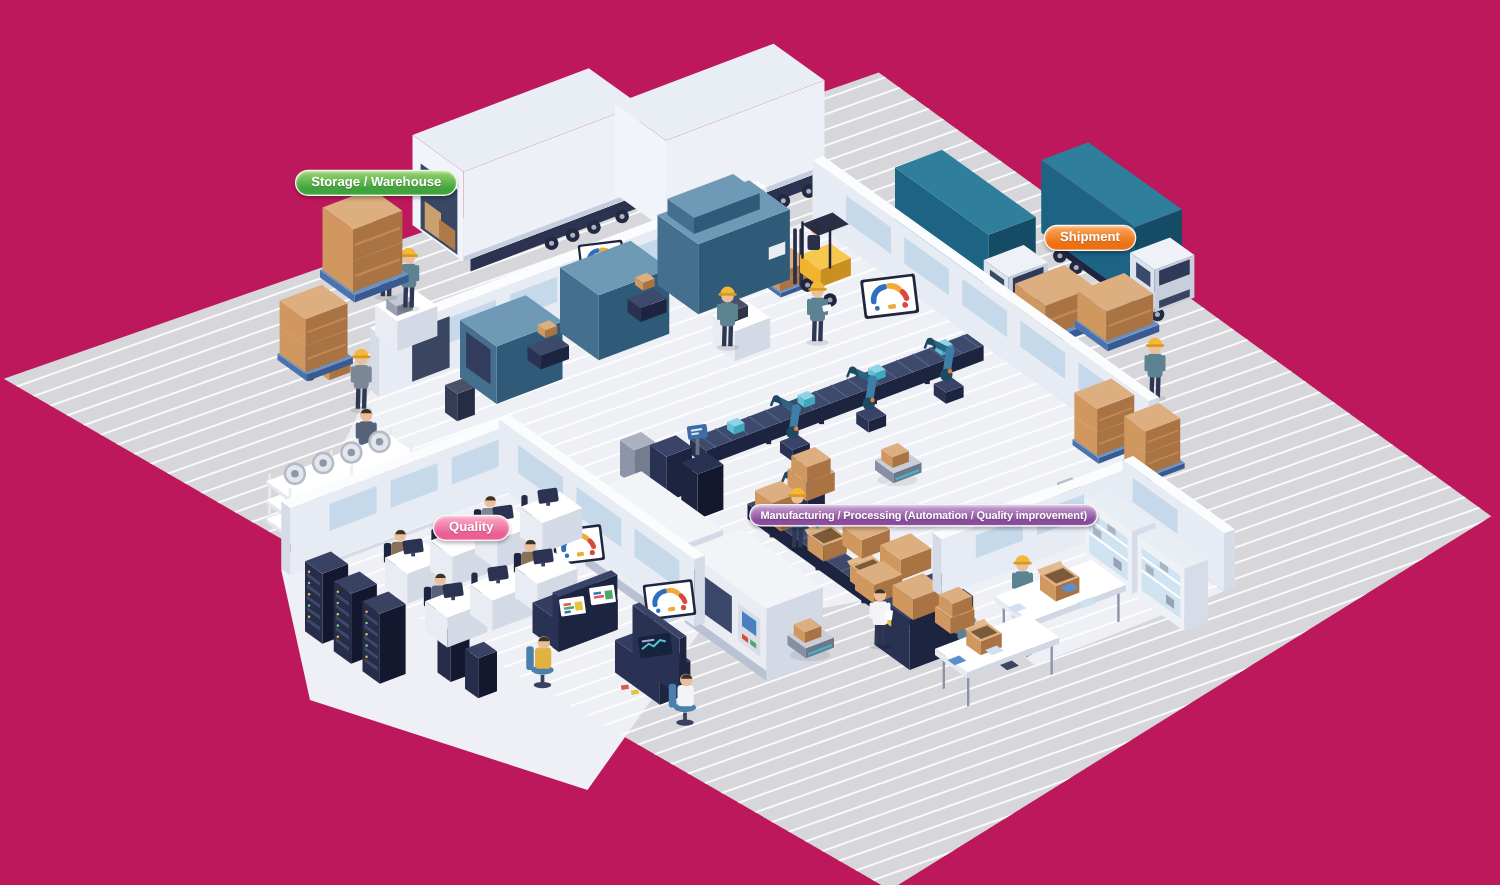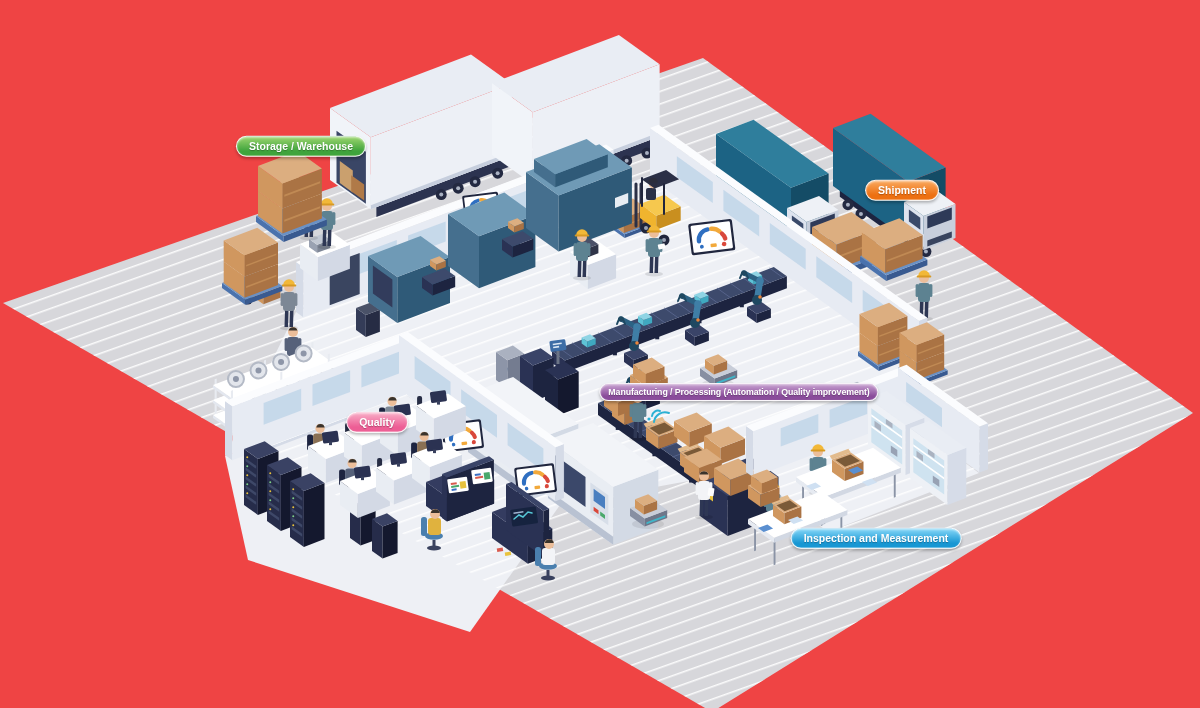--- a/index.html
+++ b/index.html
@@ -1,16 +1,16 @@
 <!DOCTYPE html>
 <html><head>
 <meta charset="utf-8">
 <style>
   html,body{margin:0;padding:0;background:#fff;}
-  .stage{position:relative;width:1200px;height:708px;overflow:hidden;background:#ef4444;
+  .stage{position:relative;width:1200px;height:708px;overflow:hidden;background:#be185d;
          font-family:"Liberation Sans",sans-serif;}
   .stage svg{position:absolute;left:0;top:0;}
   .labels{position:absolute;left:0;top:0;width:100%;height:100%;}
   .pill{position:absolute;transform:translate(-50%,-50%);white-space:nowrap;color:#fff;
         font:bold 10.5px/1 "Liberation Sans",sans-serif;padding:4px 12px;border-radius:12px;
         border:1.5px solid rgba(255,255,255,.92);
         box-shadow:0 2px 3px rgba(0,0,0,.28), inset 0 1px 2px rgba(255,255,255,.55);
         text-shadow:0 1px 1px rgba(0,0,0,.28);}
   .pill.long{font-size:8.8px;padding:3.5px 8px;letter-spacing:-.1px;}
 </style>
@@ -1046,18 +1046,17 @@
         <polygon points="760.7,507.1 779.5,500.0 779.5,487.6 760.7,494.7" fill="#aa7344"></polygon>
         <polygon points="748.0,485.6 766.8,478.5 779.5,487.6 760.7,494.7" fill="#dcae80"></polygon>
         <polygon points="751.0,486.0 761.8,493.8 761.8,483.2 751.0,475.5" fill="#d0975f"></polygon>
         <polygon points="761.8,493.8 777.8,487.7 777.8,477.2 761.8,483.2" fill="#aa7344"></polygon>
         <polygon points="751.0,475.5 767.0,469.4 777.8,477.2 761.8,483.2" fill="#dcae80"></polygon>
       </g>
     </svg>
 
   <div class="labels">
     <div class="pill" style="left: 301px; top: 146px; background: linear-gradient(rgb(156, 213, 111) 0%, rgb(63, 164, 60) 75%);">Storage / Warehouse</div>
-    <div class="pill" style="left: 902px; top: 190px; background: linear-gradient(rgb(249, 169, 95) 0%, rgb(237, 112, 18) 75%);">Shipment</div>
+    <div class="pill" style="left: 872px; top: 190px; background: linear-gradient(rgb(249, 169, 95) 0%, rgb(237, 112, 18) 75%);">Shipment</div>
     <div class="pill" style="left: 377px; top: 422px; background: linear-gradient(rgb(248, 174, 199) 0%, rgb(237, 94, 149) 75%);">Quality</div>
-    <div class="pill long" style="left: 739px; top: 392px; background: linear-gradient(rgb(201, 163, 210) 0%, rgb(138, 76, 155) 75%);">Manufacturing / Processing (Automation / Quality improvement)</div>
-    <div class="pill" style="left: 876px; top: 538px; background: linear-gradient(rgb(133, 215, 248) 0%, rgb(23, 151, 211) 75%);">Inspection and Measurement</div>
+    <div class="pill long" style="left: 739px; top: 412px; background: linear-gradient(rgb(201, 163, 210) 0%, rgb(138, 76, 155) 75%);">Manufacturing / Processing (Automation / Quality improvement)</div>
   </div>
 </div>
 
 </body></html>

